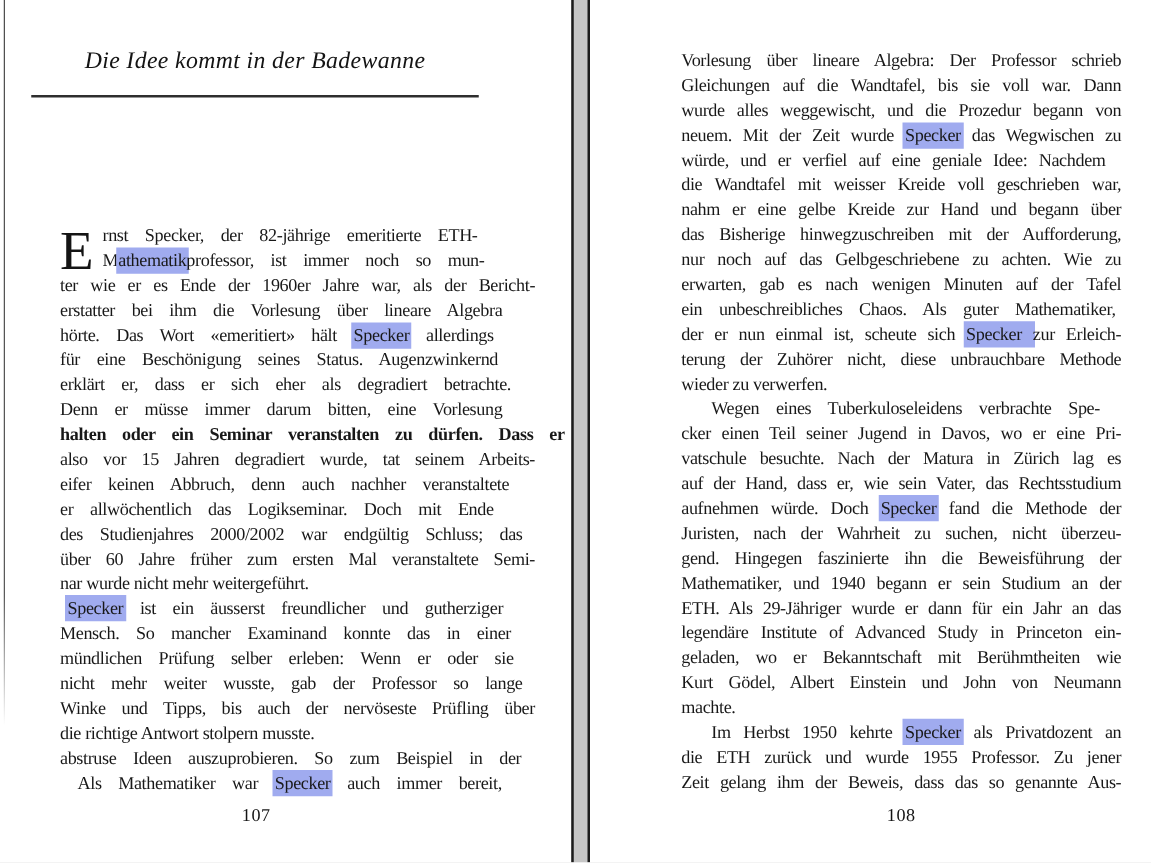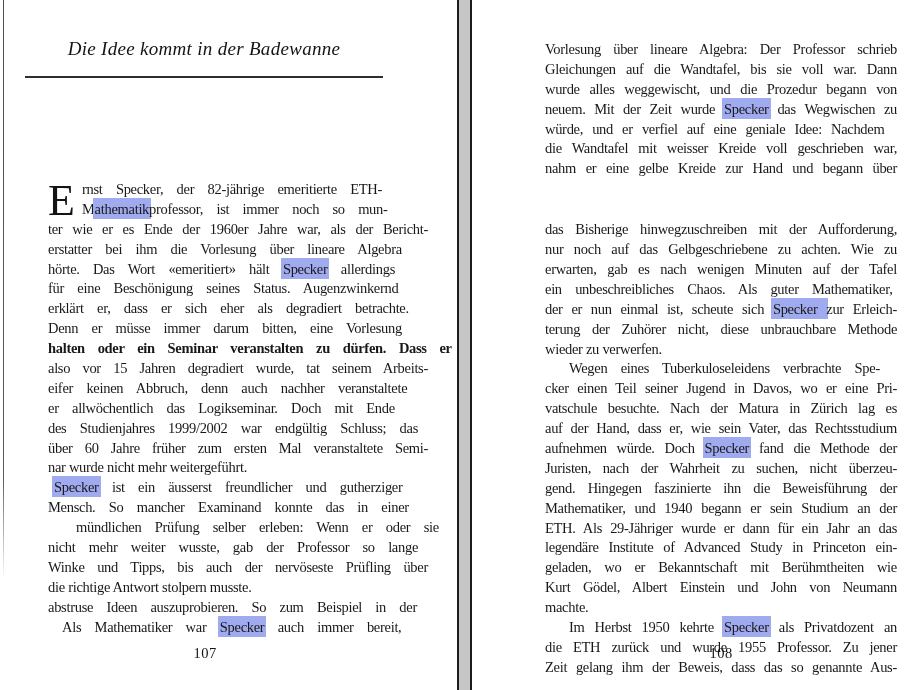--- a/index.html
+++ b/index.html
@@ -70,45 +70,45 @@
         <div class="tline" style="word-spacing: 6.51px;"><span><span>ter wie er es Ende der 1960er Jahre war, als der Bericht-</span></span></div>
         <div class="tline" style="word-spacing: 10px;"><span><span>erstatter bei ihm die Vorlesung über lineare Algebra</span></span></div>
         <div class="tline" style="word-spacing: 10px;"><span><span>hörte. Das Wort «emeritiert» hält </span><span class="hl">Specker</span><span> allerdings</span></span></div>
         <div class="tline" style="word-spacing: 10px;"><span><span>für eine Beschönigung seines Status. Augenzwinkernd</span></span></div>
         <div class="tline" style="word-spacing: 10px;"><span><span>erklärt er, dass er sich eher als degradiert betrachte.</span></span></div>
         <div class="tline" style="word-spacing: 10px;"><span><span>Denn er müsse immer darum bitten, eine Vorlesung</span></span></div>
         <div class="tline" style="word-spacing: 9.45px; font-weight: bold;"><span><span>halten oder ein Seminar veranstalten zu dürfen. Dass er</span></span></div>
         <div class="tline" style="word-spacing: 8.98px;"><span><span>also vor 15 Jahren degradiert wurde, tat seinem Arbeits-</span></span></div>
         <div class="tline" style="word-spacing: 10px;"><span><span>eifer keinen Abbruch, denn auch nachher veranstaltete</span></span></div>
         <div class="tline" style="word-spacing: 10px;"><span><span>er allwöchentlich das Logikseminar. Doch mit Ende</span></span></div>
-        <div class="tline" style="word-spacing: 10px;"><span><span>des Studienjahres 1999/2002 war endgültig Schluss; das</span></span></div>
+        <div class="tline" style="word-spacing: 10px;"><span><span>des Studienjahres 2000/2002 war endgültig Schluss; das</span></span></div>
         <div class="tline" style="word-spacing: 8.8px;"><span><span>über 60 Jahre früher zum ersten Mal veranstaltete Semi-</span></span></div>
         <div class="tline"><span><span>nar wurde nicht mehr weitergeführt.</span></span></div>
         <div class="tline" style="padding-left: 6px; word-spacing: 10px;"><span><span class="hl">Specker</span><span> ist ein äusserst freundlicher und gutherziger</span></span></div>
         <div class="tline" style="word-spacing: 10px;"><span><span>Mensch. So mancher Examinand konnte das in einer</span></span></div>
-        <div class="tline" style="word-spacing: 10px; margin-left: 28px;"><span><span>mündlichen Prüfung selber erleben: Wenn er oder sie</span></span></div>
+        <div class="tline" style="word-spacing: 10px;"><span><span>mündlichen Prüfung selber erleben: Wenn er oder sie</span></span></div>
         <div class="tline" style="word-spacing: 10px;"><span><span>nicht mehr weiter wusste, gab der Professor so lange</span></span></div>
         <div class="tline" style="word-spacing: 9.27px;"><span><span>Winke und Tipps, bis auch der nervöseste Prüfling über</span></span></div>
         <div class="tline"><span><span>die richtige Antwort stolpern musste.</span></span></div>
         <div class="tline" style="word-spacing: 10px;"><span><span>abstruse Ideen auszuprobieren. So zum Beispiel in der</span></span></div>
         <div class="tline" style="padding-left: 14px; word-spacing: 10px;"><span><span>Als Mathematiker war </span><span class="hl">Specker</span><span> auch immer bereit,</span></span></div>
       </div>
     <div class="pagenum" id="left-pagenum">107</div>
   </section>
 
   <section>
     <div class="body" id="right-body">
         <div class="tline" style="word-spacing: 9.02px;"><span><span>Vorlesung über lineare Algebra: Der Professor schrieb</span></span></div>
         <div class="tline" style="word-spacing: 6.8px;"><span><span>Gleichungen auf die Wandtafel, bis sie voll war. Dann</span></span></div>
         <div class="tline" style="word-spacing: 6.38px;"><span><span>wurde alles weggewischt, und die Prozedur begann von</span></span></div>
         <div class="tline" style="word-spacing: 5.47px;"><span><span>neuem. Mit der Zeit wurde </span><span class="hl">Specker</span><span> das Wegwischen zu</span></span></div>
         <div class="tline" style="word-spacing: 5.78px;"><span><span>würde, und er verfiel auf eine geniale Idee: Nachdem</span></span></div>
         <div class="tline" style="word-spacing: 6.76px;"><span><span>die Wandtafel mit weisser Kreide voll geschrieben war,</span></span></div>
         <div class="tline" style="word-spacing: 6.29px;"><span><span>nahm er eine gelbe Kreide zur Hand und begann über</span></span></div>
-        <div class="tline" style="word-spacing: 8.56px; margin-top: 41px;"><span><span>das Bisherige hinwegzuschreiben mit der Aufforderung,</span></span></div>
+        <div class="tline" style="word-spacing: 8.56px;"><span><span>das Bisherige hinwegzuschreiben mit der Aufforderung,</span></span></div>
         <div class="tline" style="word-spacing: 7.12px;"><span><span>nur noch auf das Gelbgeschriebene zu achten. Wie zu</span></span></div>
         <div class="tline" style="word-spacing: 7.37px;"><span><span>erwarten, gab es nach wenigen Minuten auf der Tafel</span></span></div>
         <div class="tline" style="word-spacing: 10px;"><span><span>ein unbeschreibliches Chaos. Als guter Mathematiker,</span></span></div>
         <div class="tline" style="word-spacing: 5.45px;"><span><span>der er nun einmal ist, scheute sich </span><span class="hl">Specker </span><span>zur Erleich-</span></span></div>
         <div class="tline" style="word-spacing: 8.46px;"><span><span>terung der Zuhörer nicht, diese unbrauchbare Methode</span></span></div>
         <div class="tline"><span><span>wieder zu verwerfen.</span></span></div>
         <div class="tline" style="padding-left: 24px; word-spacing: 10px;"><span><span>Wegen eines Tuberkuloseleidens verbrachte Spe-</span></span></div>
         <div class="tline" style="word-spacing: 5.13px;"><span><span>cker einen Teil seiner Jugend in Davos, wo er eine Pri-</span></span></div>
         <div class="tline" style="word-spacing: 7.35px;"><span><span>vatschule besuchte. Nach der Matura in Zürich lag es</span></span></div>
         <div class="tline" style="word-spacing: 4.63px;"><span><span>auf der Hand, dass er, wie sein Vater, das Rechtsstudium</span></span></div>

